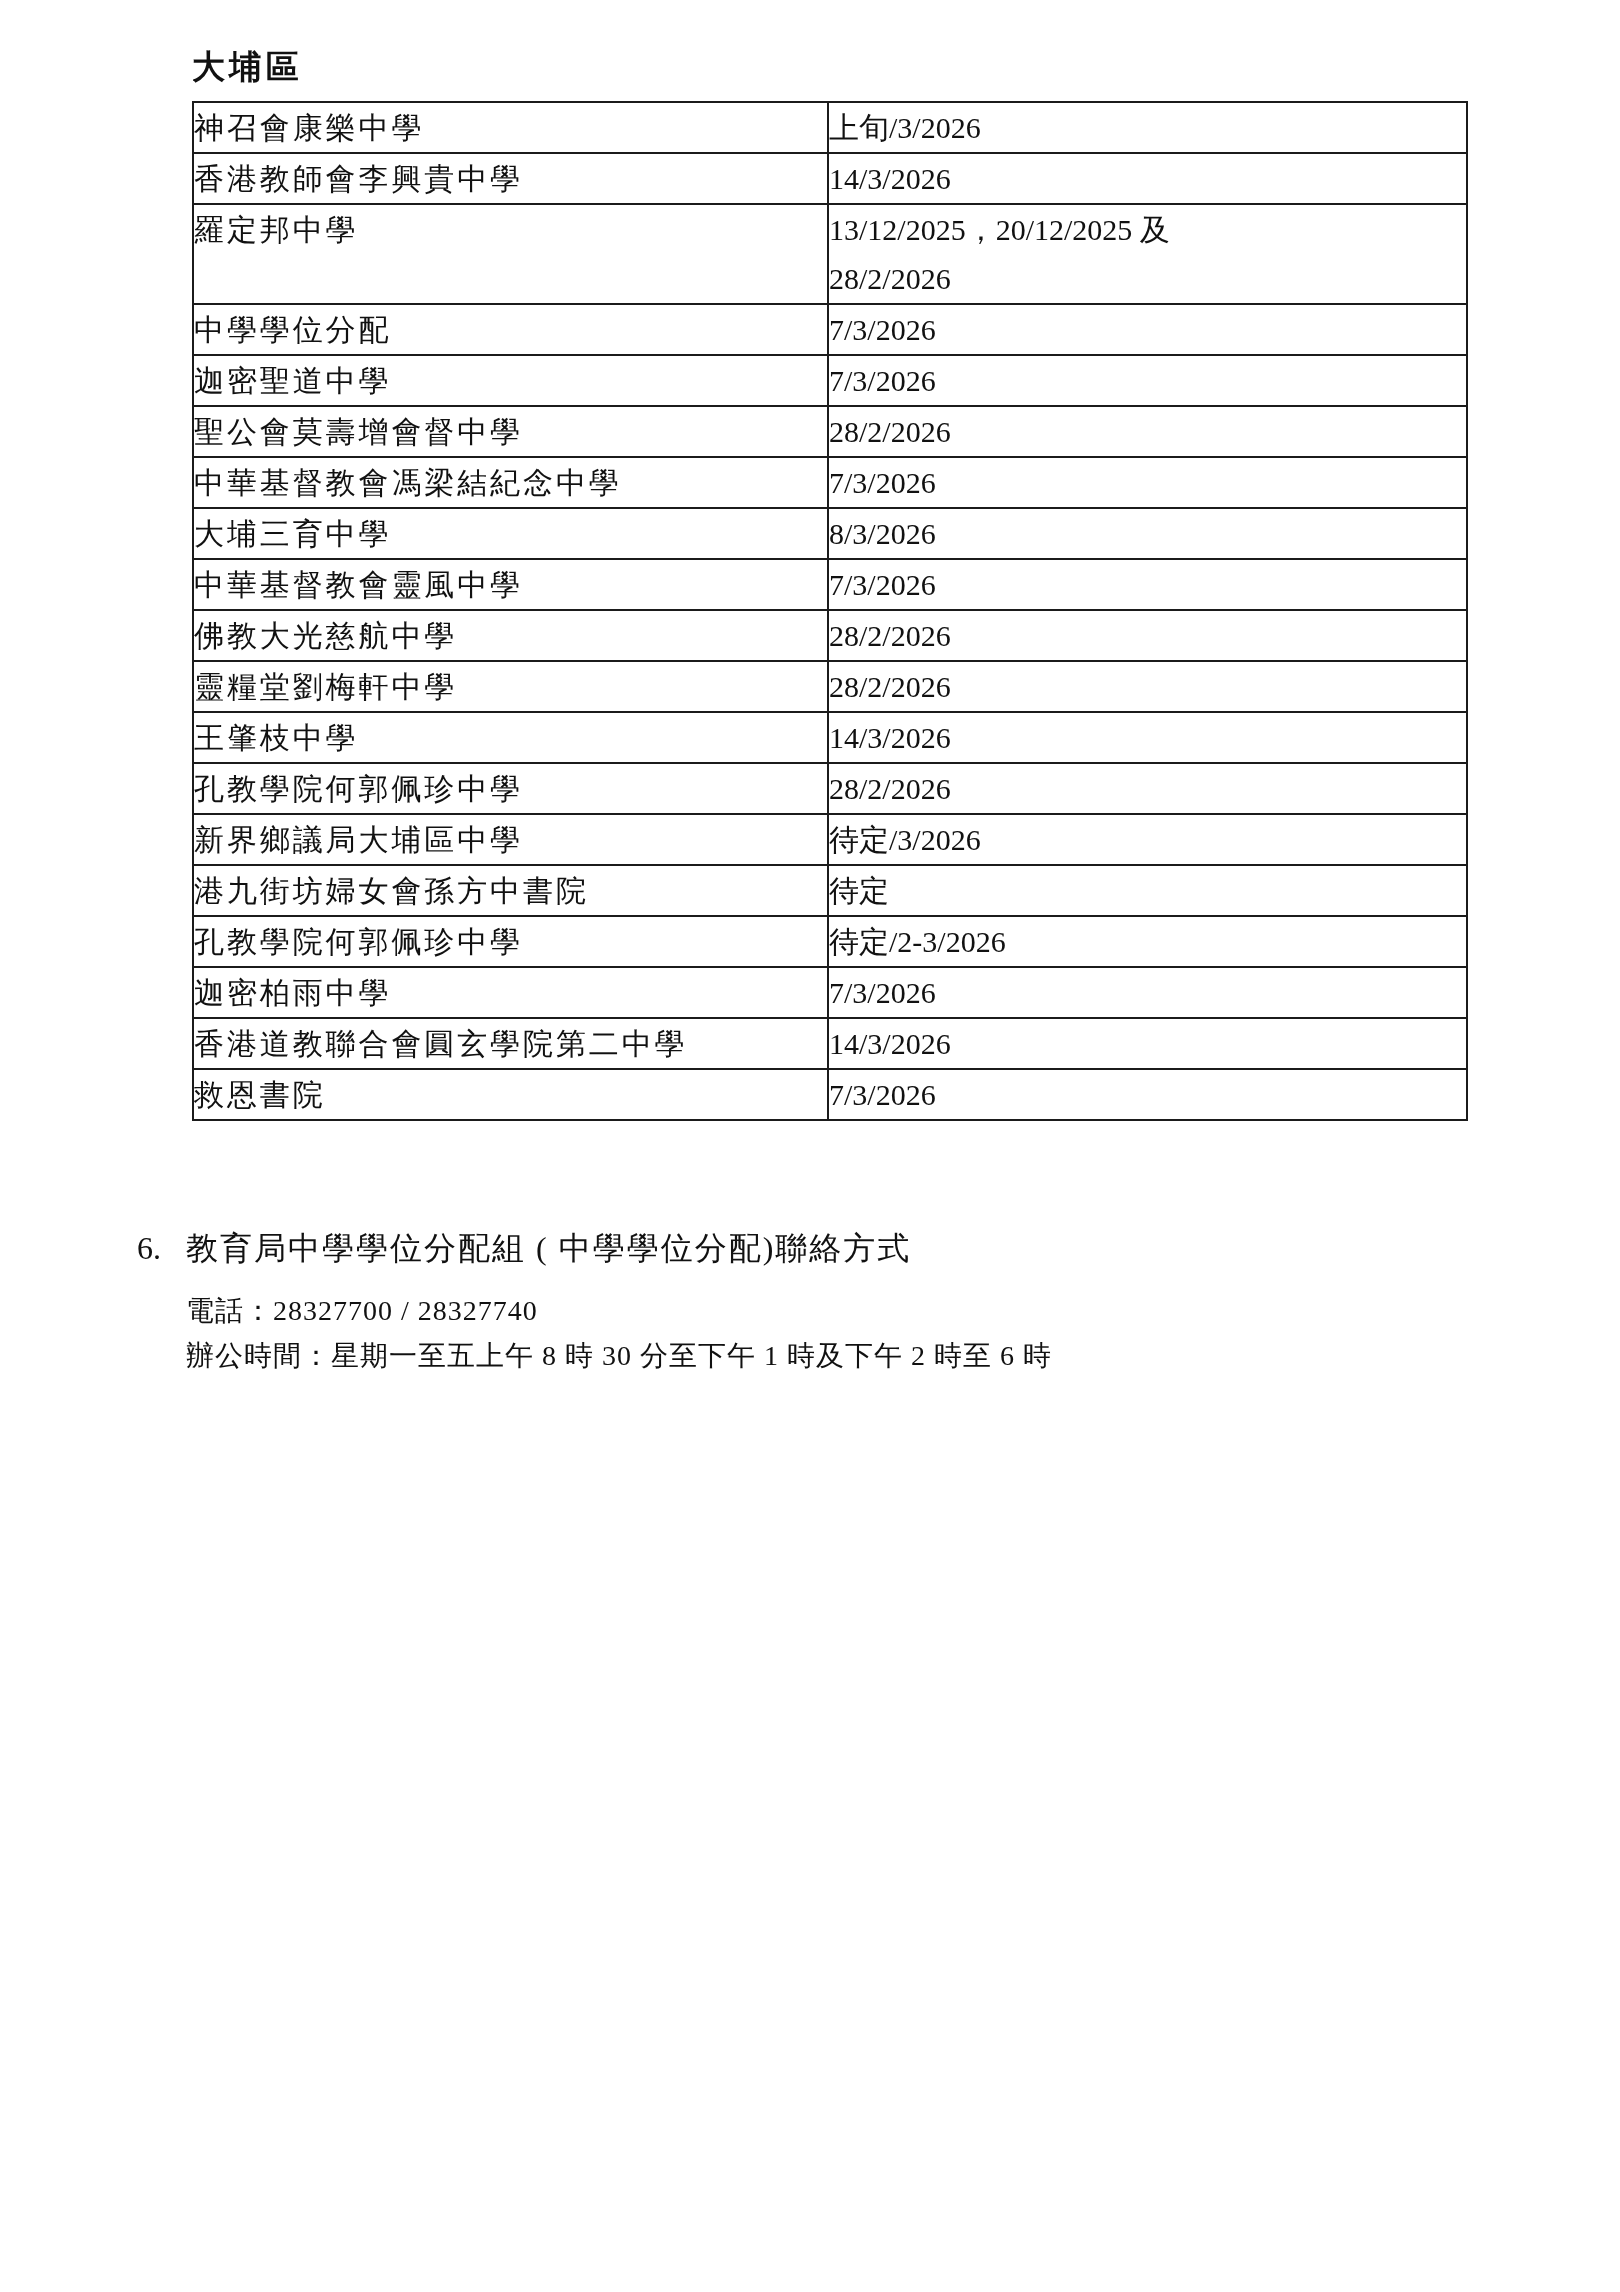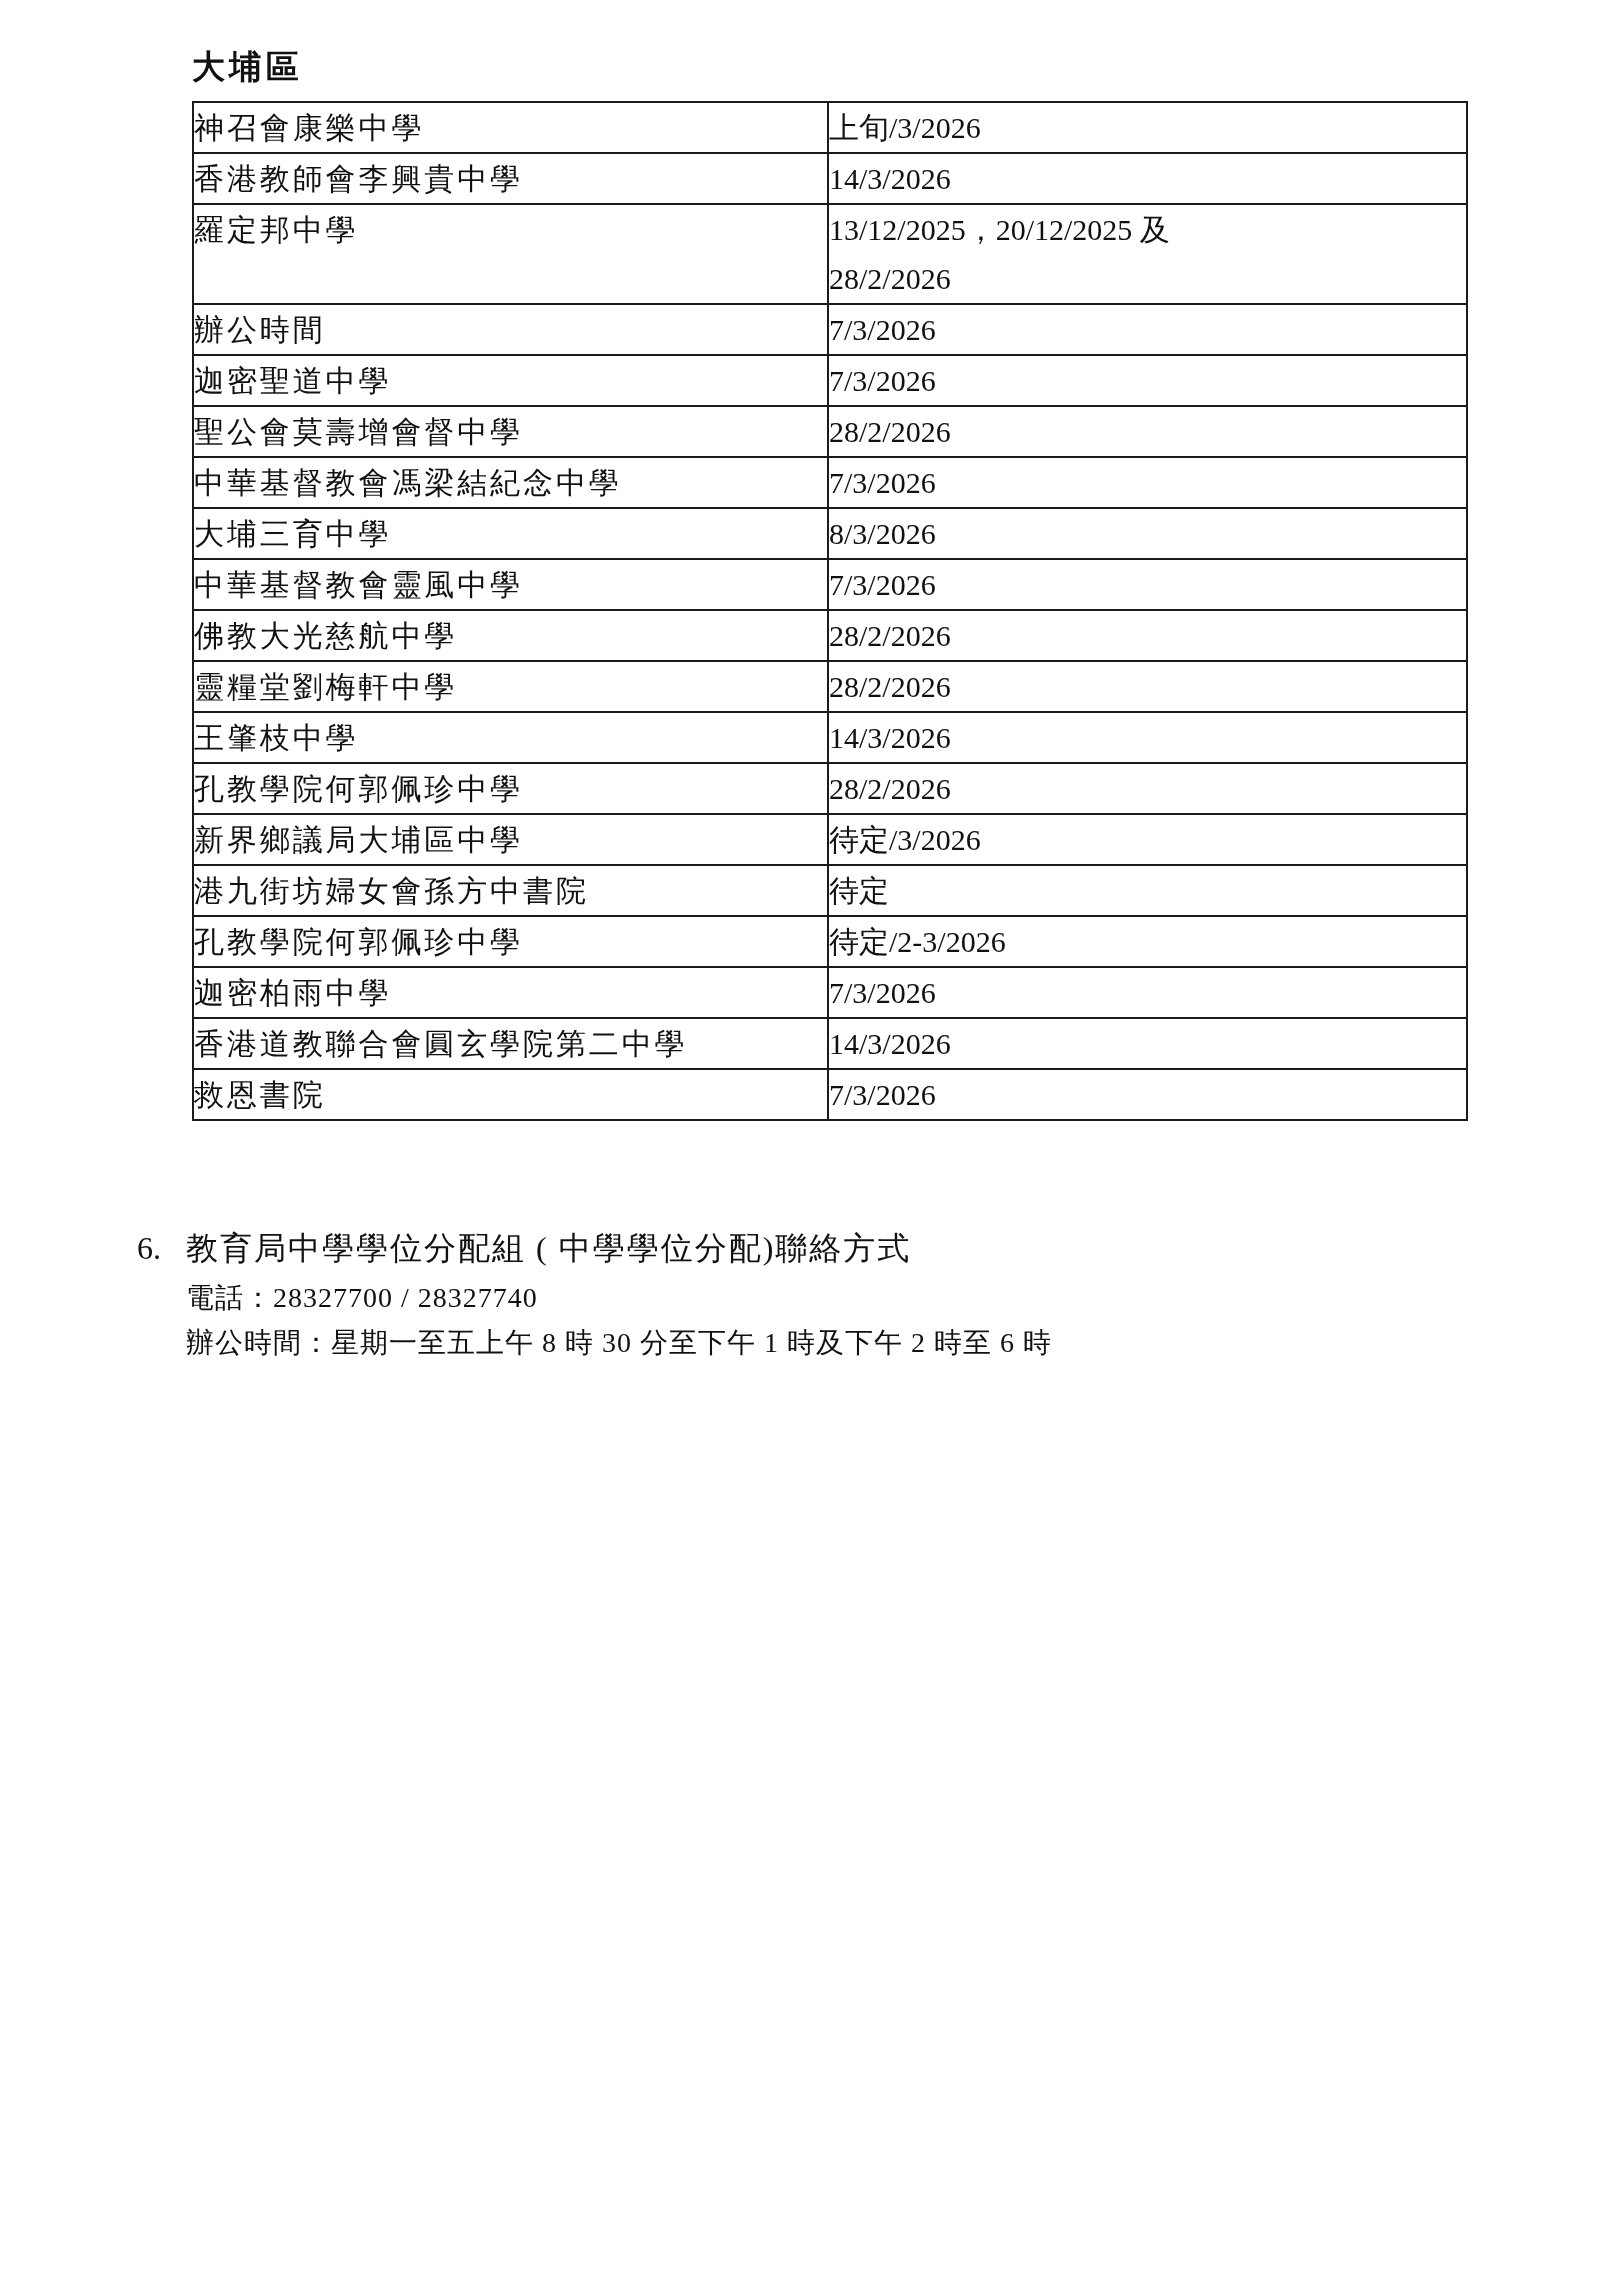--- a/index.html
+++ b/index.html
@@ -67,21 +67,21 @@
   }
   .section-number {
     width: 49px;
     flex: 0 0 49px;
   }
   .section-title {
     letter-spacing: 2px;
   }
   .section-body {
     margin-left: 49px;
-    margin-top: 5px;
+    margin-top: 18px;
     font-size: 28px;
   }
   .section-body > div {
     line-height: 45px;
     letter-spacing: 1px;
     white-space: nowrap;
   }
 </style>
 </head>
 <body>
@@ -107,21 +107,21 @@
         </td>
       </tr>
       <tr class="tall">
         <td class="school-cell">羅定邦中學</td>
         <td class="date-cell">
           <div class="date-line">13/12/2025，20/12/2025 及</div>
           <div class="date-line">28/2/2026</div>
         </td>
       </tr>
       <tr>
-        <td class="school-cell">辦公時間</td>
+        <td class="school-cell">中學學位分配</td>
         <td class="date-cell">
           <div class="date-line">7/3/2026</div>
         </td>
       </tr>
       <tr>
         <td class="school-cell">迦密聖道中學</td>
         <td class="date-cell">
           <div class="date-line">7/3/2026</div>
         </td>
       </tr>

